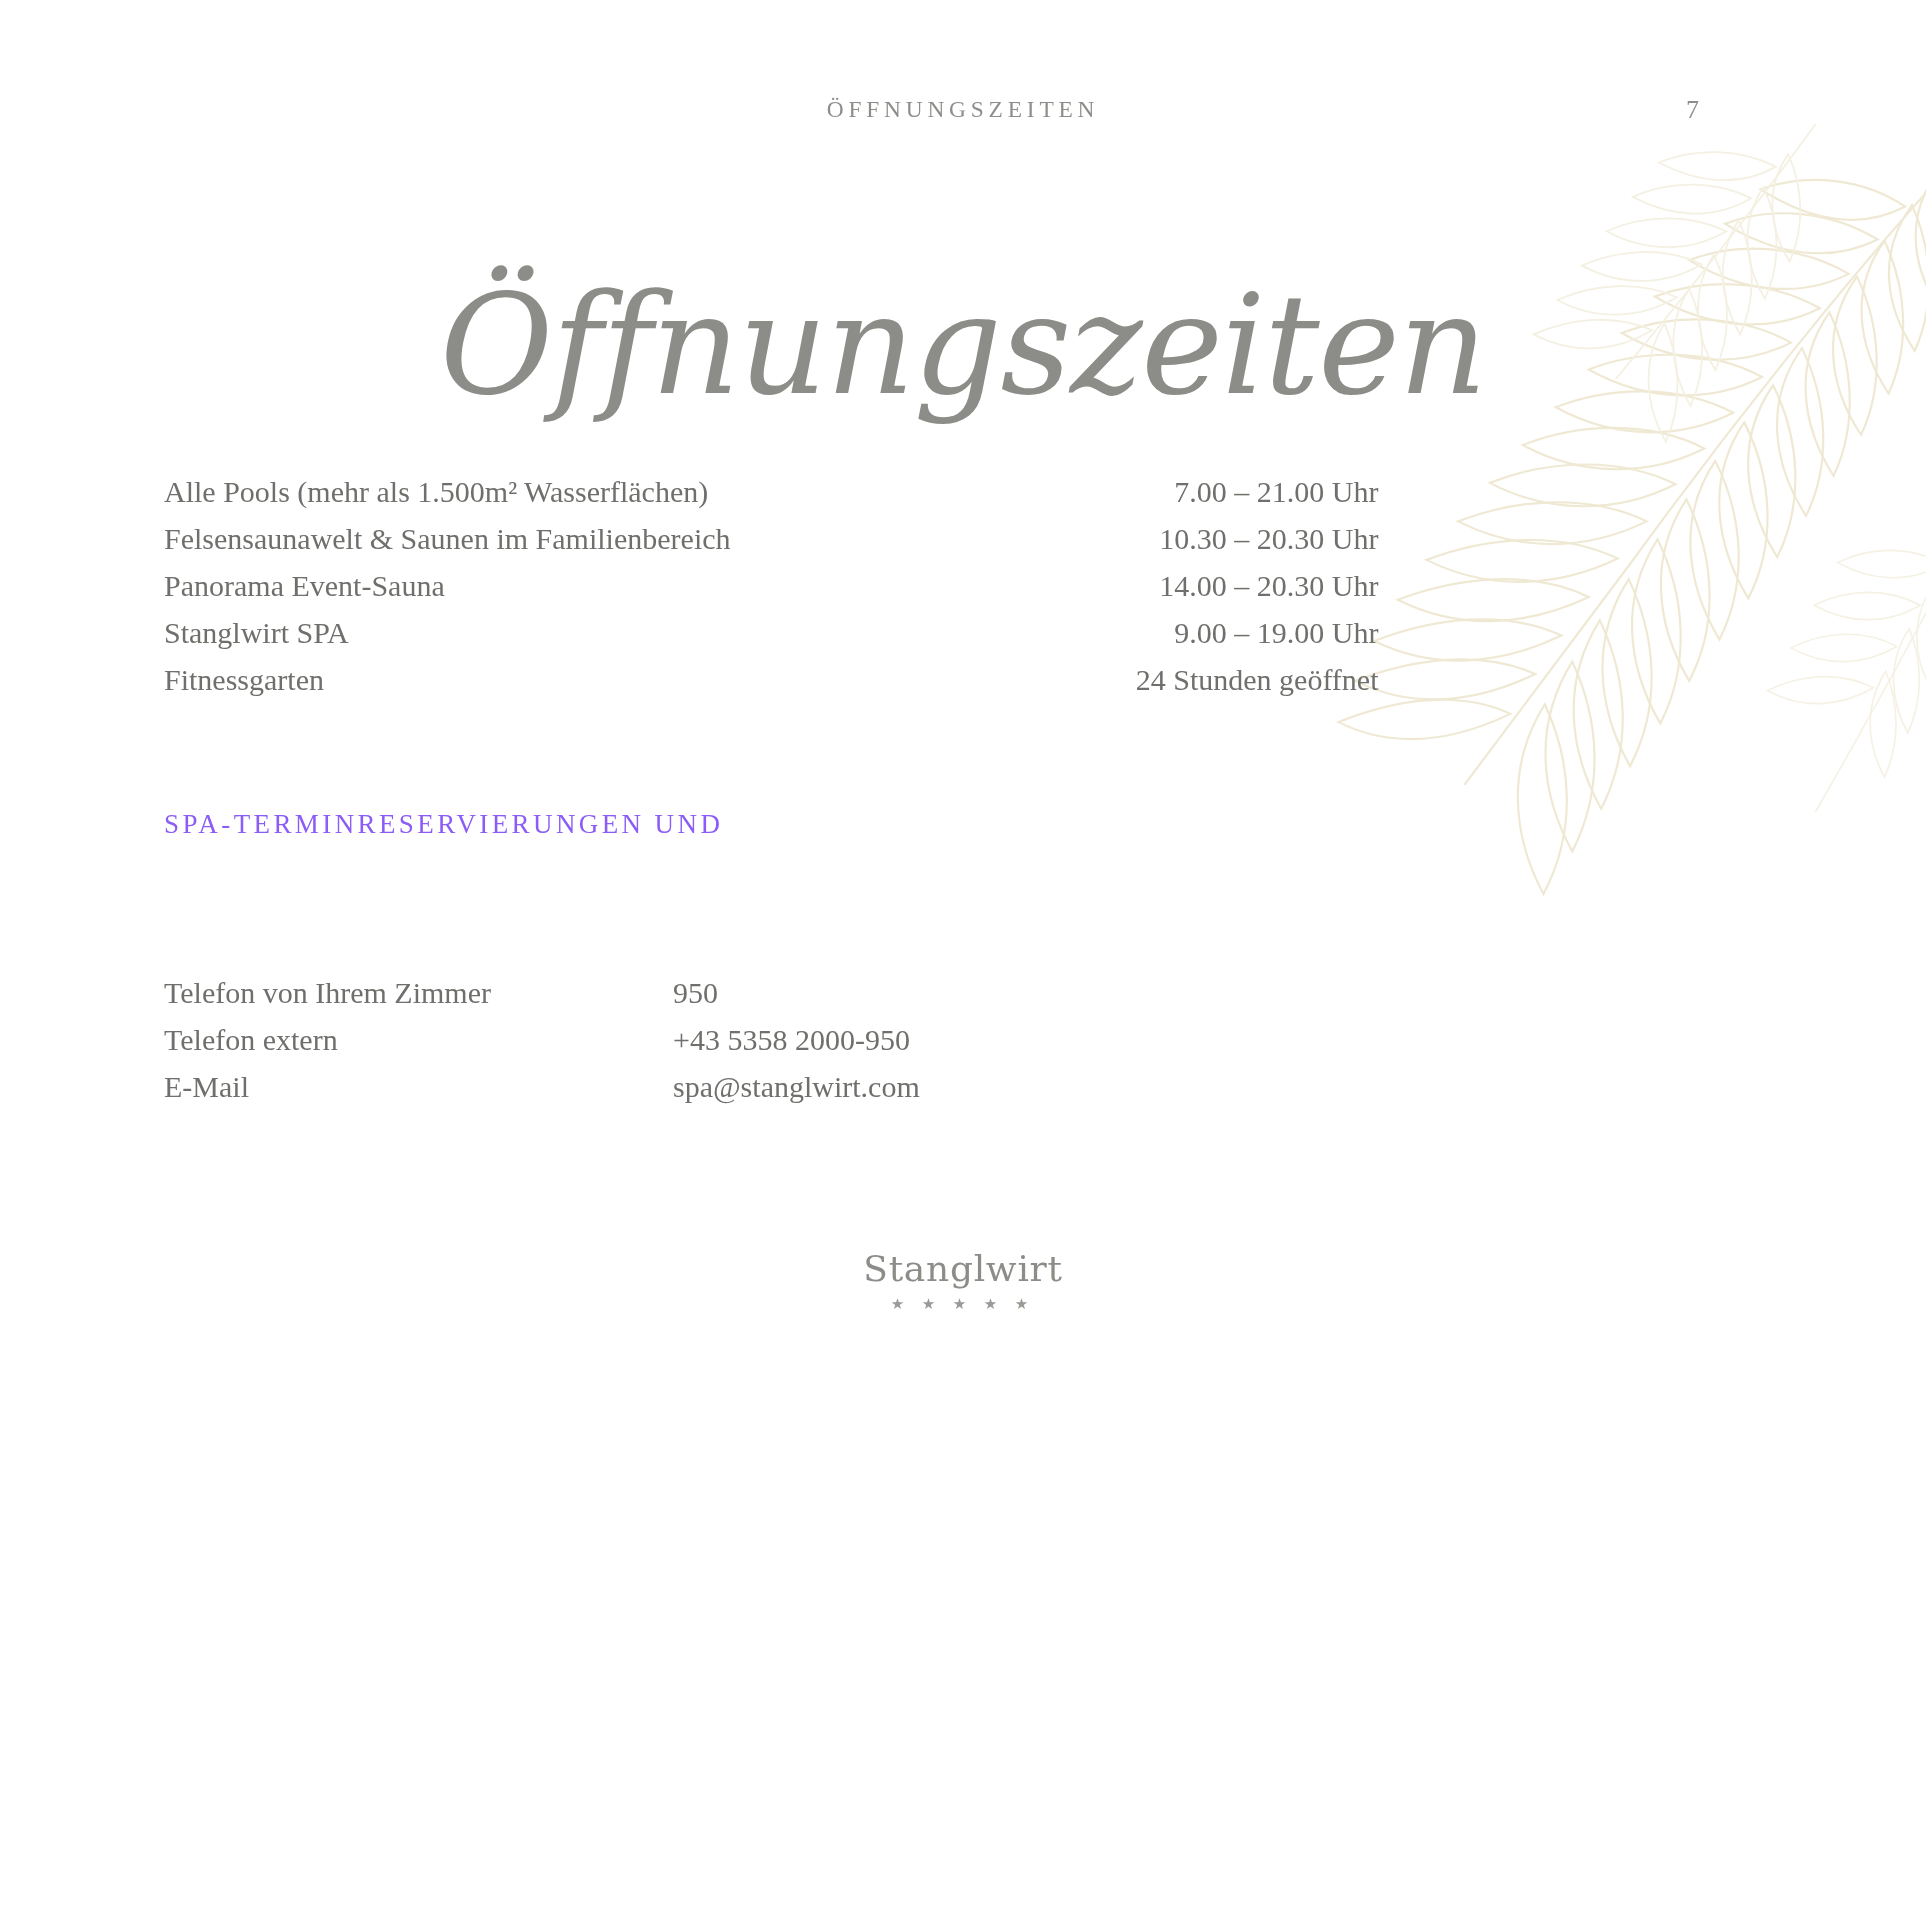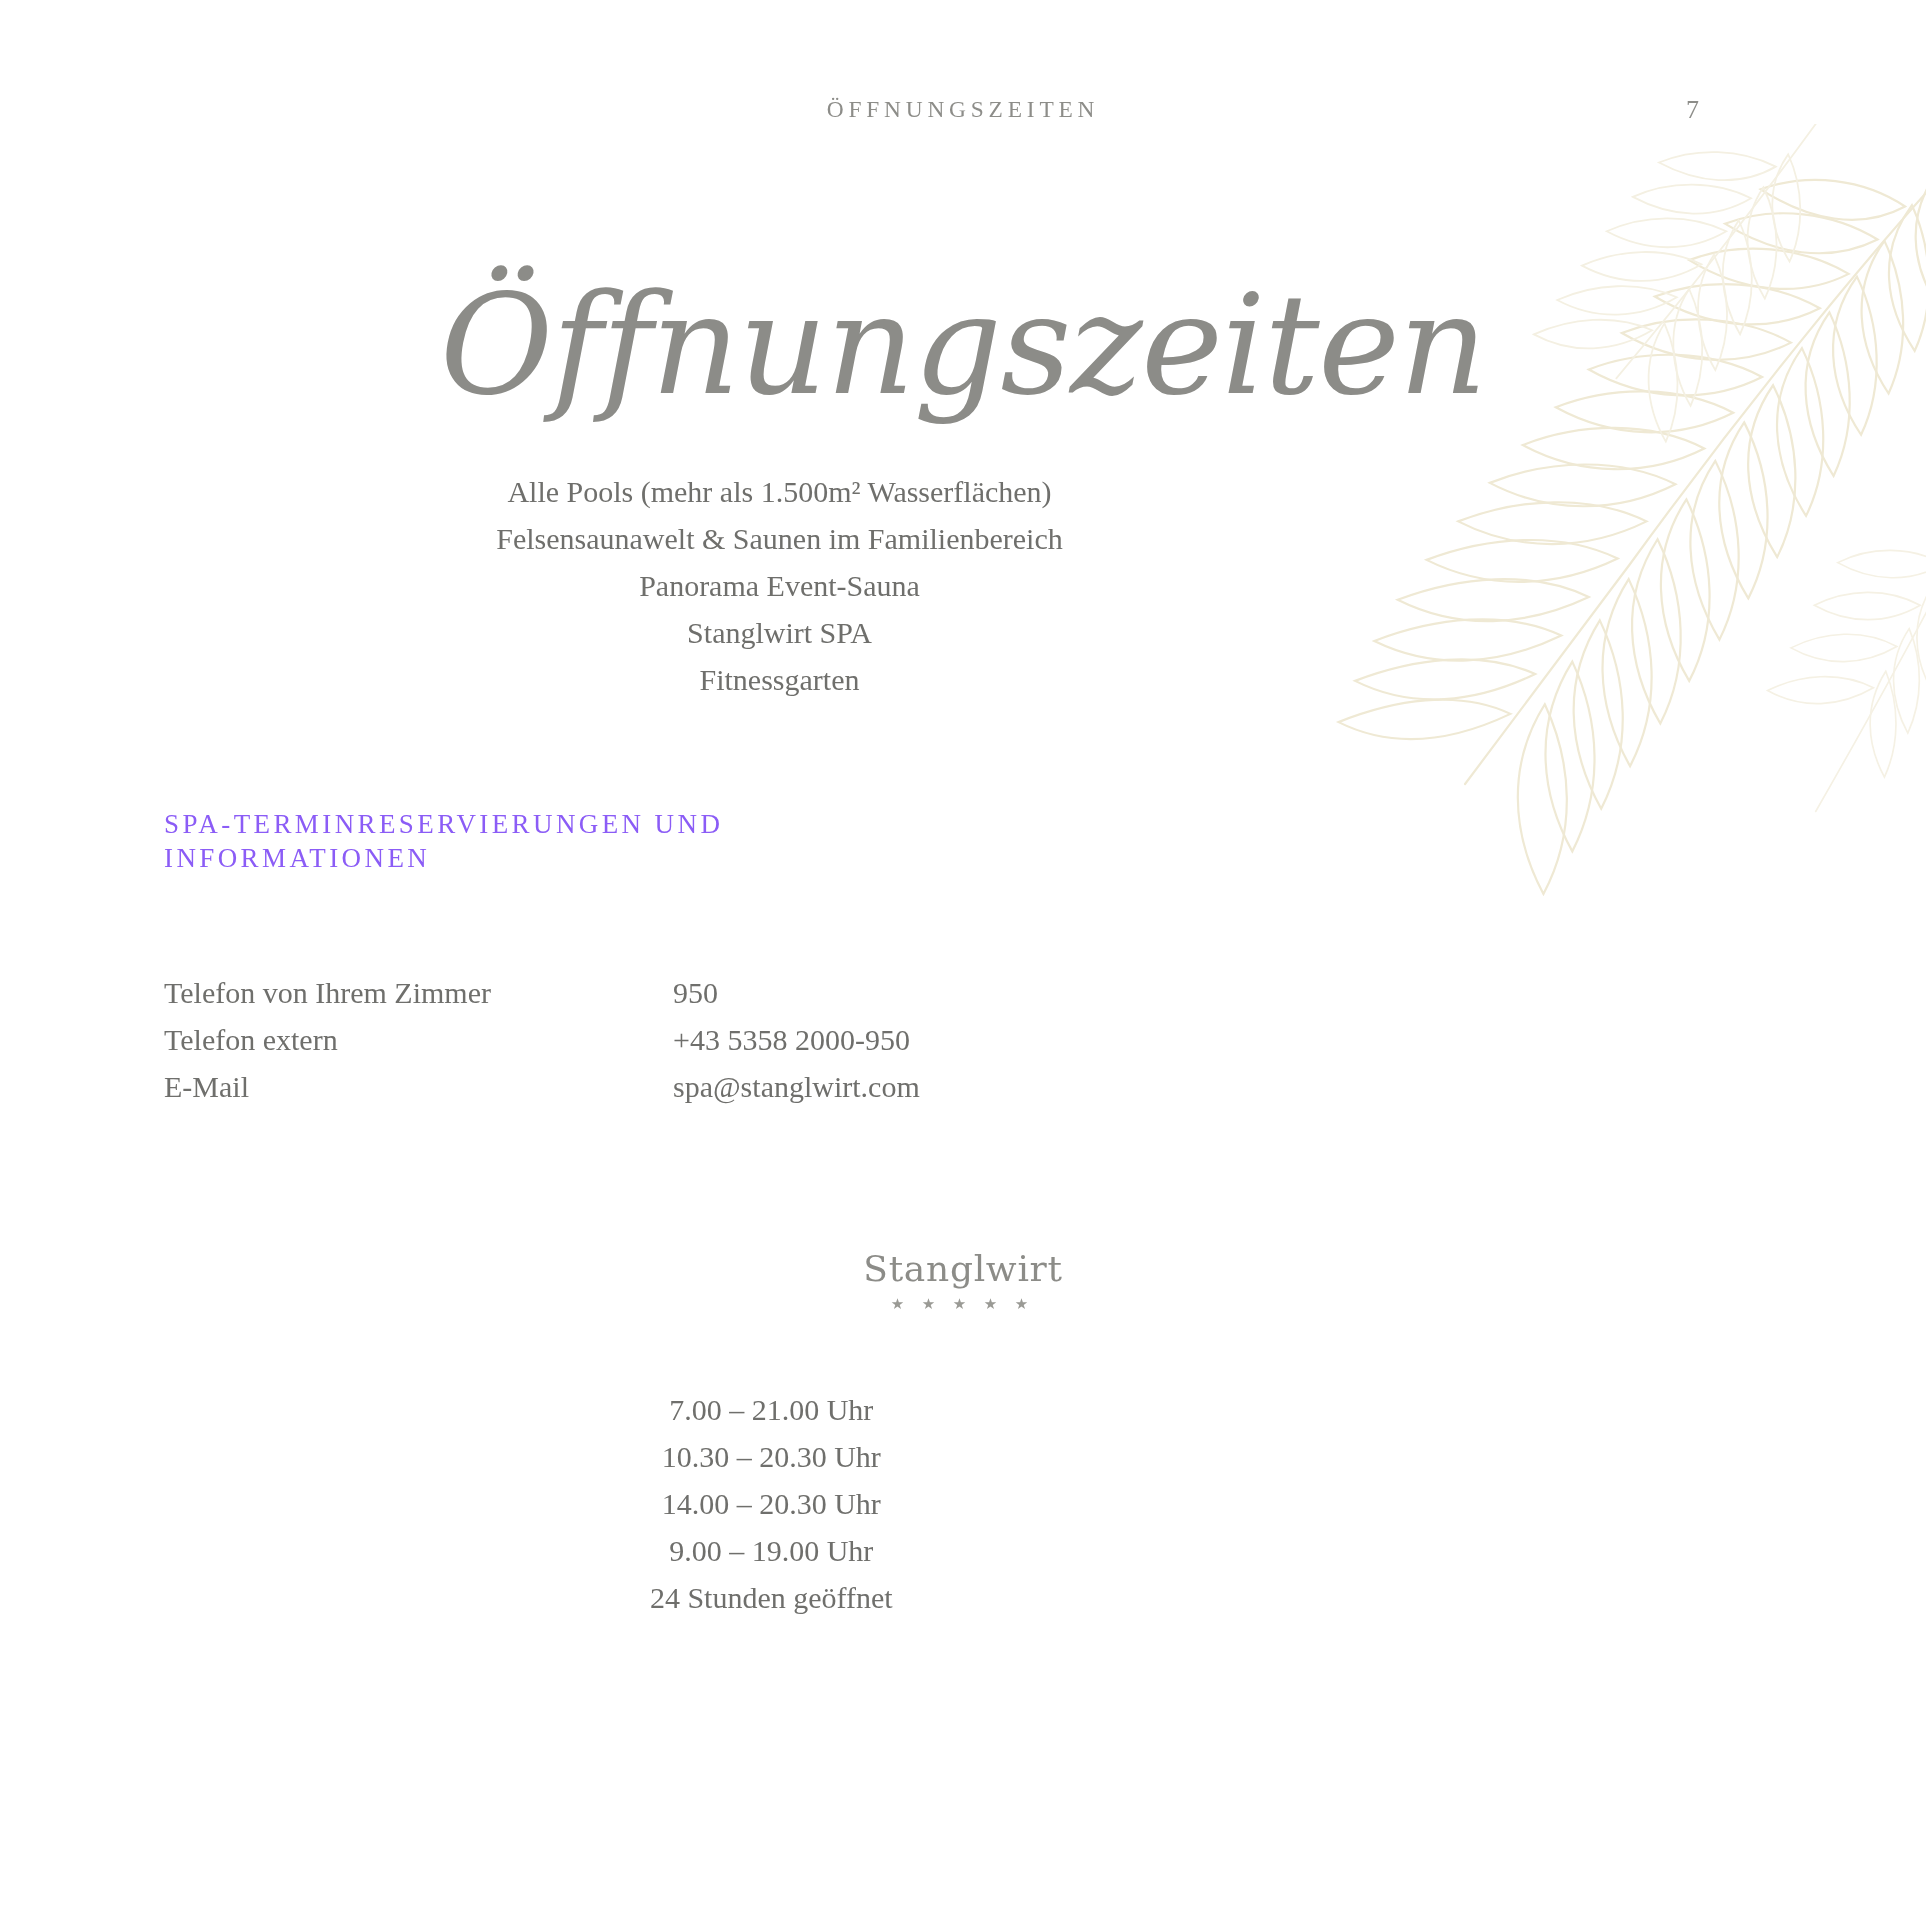--- a/index.html
+++ b/index.html
@@ -74,23 +74,22 @@
 
   
   .hours-table {
     position: absolute;
     top: 475px;
     left: 164px;
     width: 1231px;
   }
   .hours-row {
     display: flex;
-    align-items: center;
+    align-items: flex-start;
     height: 47px;
-    flex-direction: column;
   }
   .hours-label {
     flex: 0 0 918px;
     font-size: 30px;
     color: #6f6f6c;
     white-space: nowrap;
   }
   .hours-value {
     flex: 1 1 auto;
     text-align: right;
@@ -262,21 +261,20 @@
       <span class="hours-value">9.00 – 19.00 Uhr</span>
     </div>
     <div class="hours-row">
       <span class="hours-label">Fitnessgarten</span>
       <span class="hours-value">24 Stunden geöffnet</span>
     </div>
   </div>
 
   <div class="section-heading">
     <div>SPA-TERMINRESERVIERUNGEN UND</div>
-    <div>INFORMATIONEN</div>
   </div>
 
   <div class="contact-table">
     <div class="contact-row">
       <span class="contact-label">Telefon von Ihrem Zimmer</span>
       <span class="contact-value">950</span>
     </div>
     <div class="contact-row">
       <span class="contact-label">Telefon extern</span>
       <span class="contact-value">+43 5358 2000-950</span>

